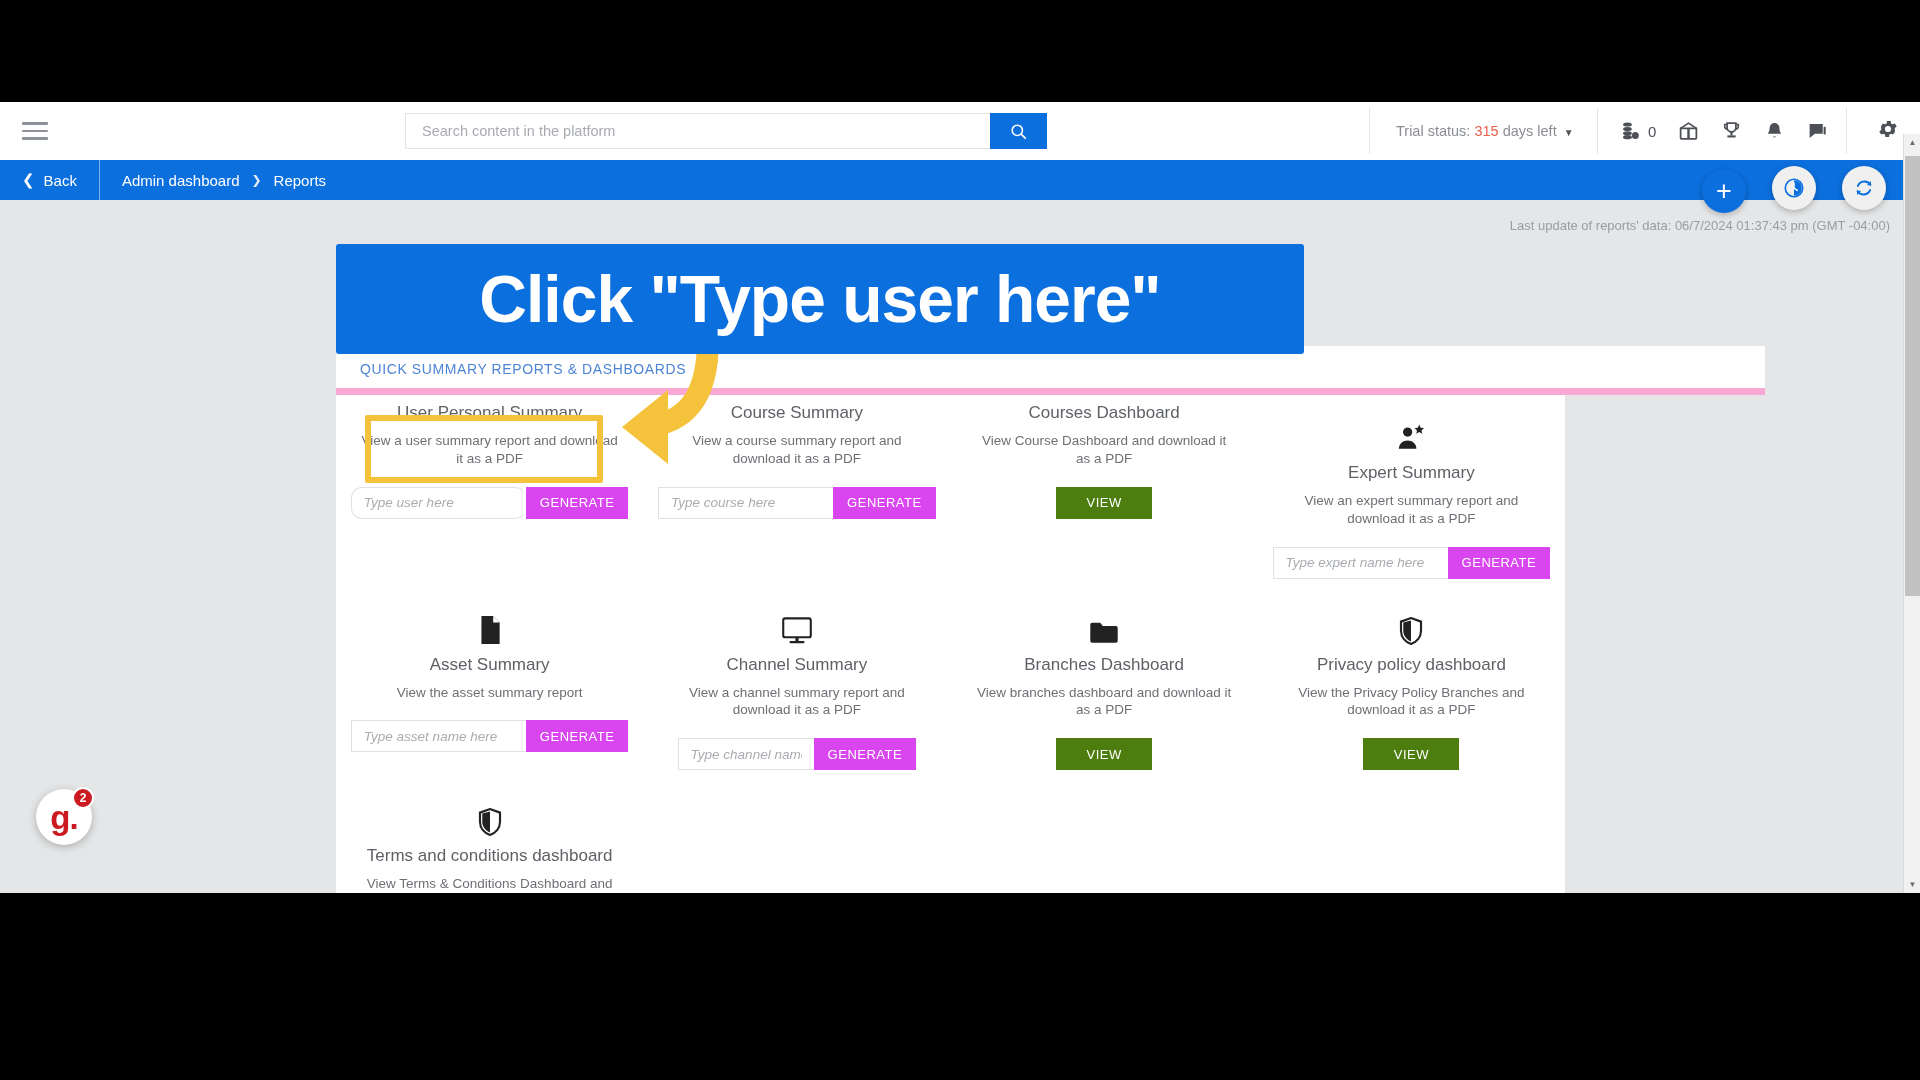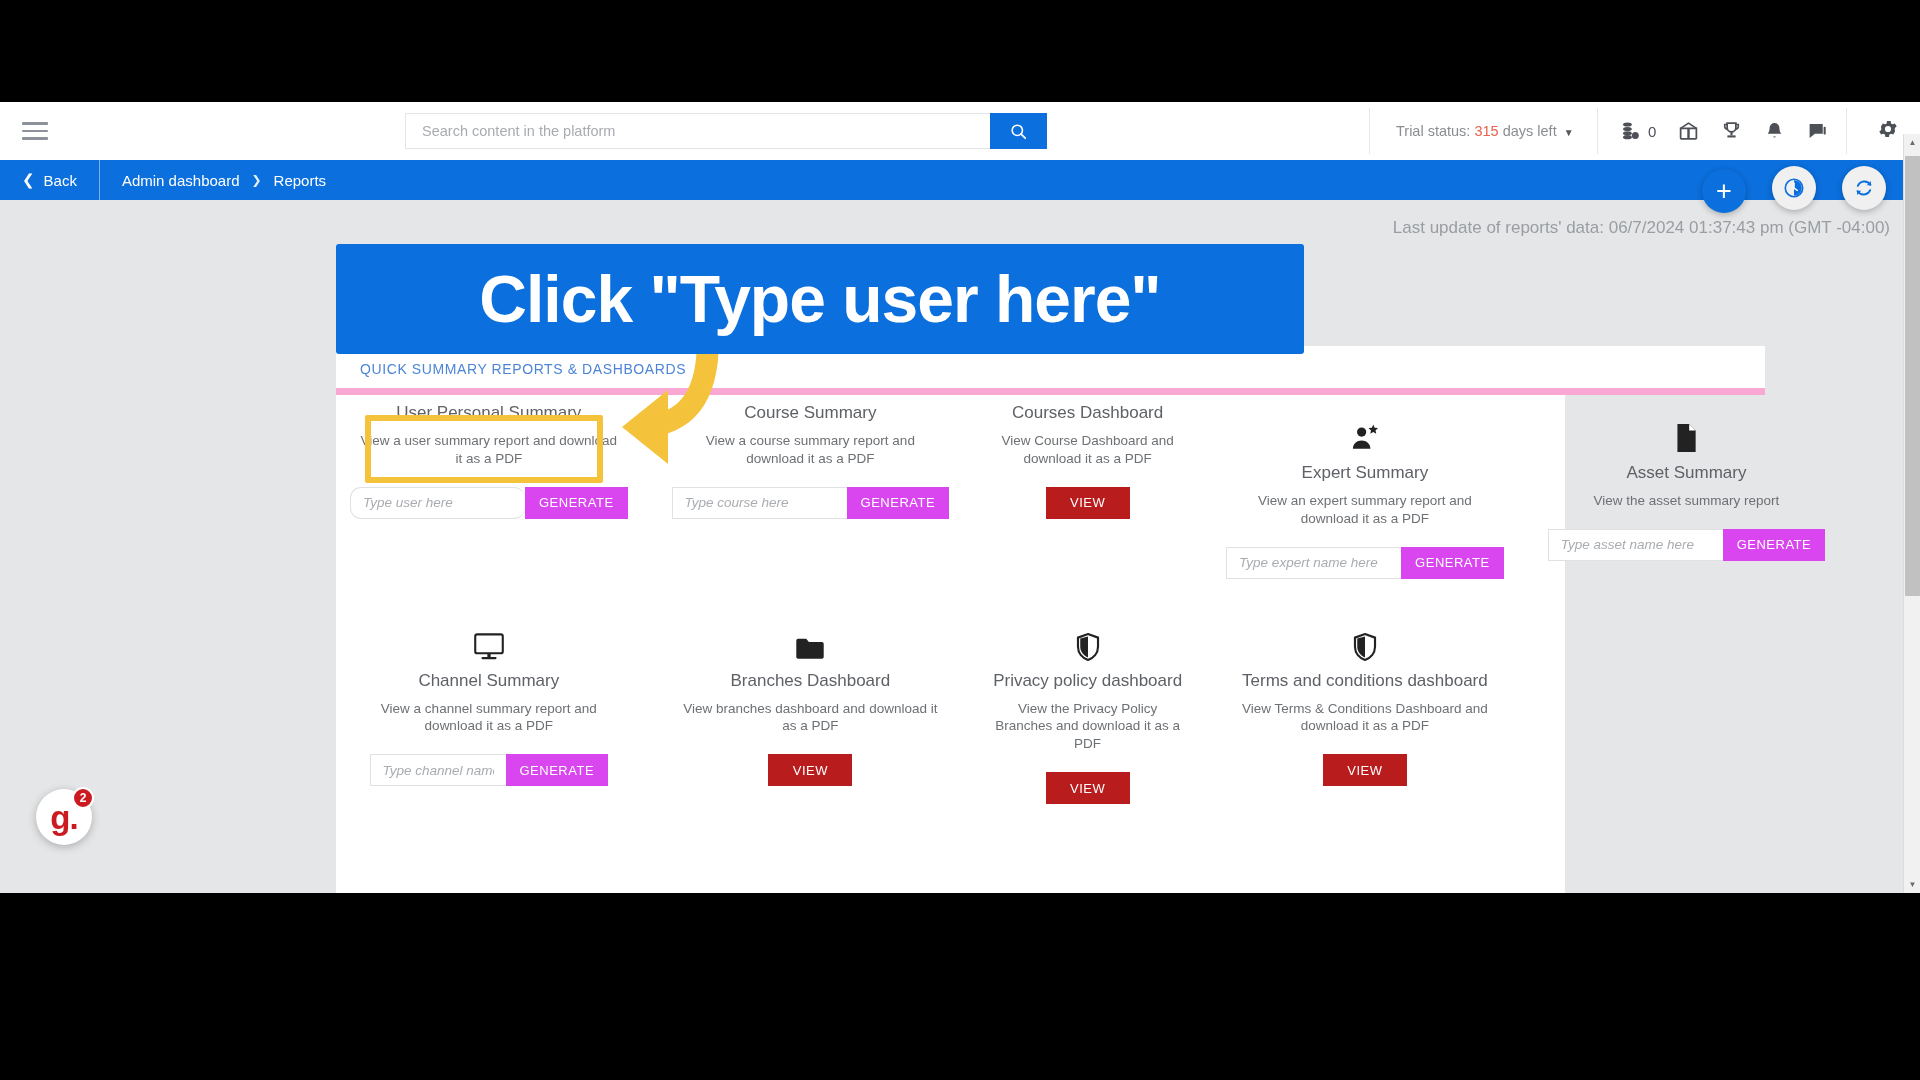--- a/index.html
+++ b/index.html
@@ -91,21 +91,21 @@
   .crumbs .item { cursor: pointer; }
   .crumbs .arrow { font-size: 12px; opacity: .9; }
 
   
   .updatestrip {
     position: absolute; left: 0; top: 98px; width: 1920px; height: 50px;
     background: #e5e6e7;
   }
   .lastupdate {
     position: absolute; right: 30px; top: 18px;
-    font-size: 17px; color: #9a9da1; white-space: nowrap;
+    font-size: 13px; color: #9a9da1; white-space: nowrap;
   }
 
   
   .fab {
     position: absolute; width: 44px; height: 44px; border-radius: 50%;
     display: flex; align-items: center; justify-content: center; cursor: pointer;
     box-shadow: 0 2px 6px rgba(0,0,0,.25);
   }
   .fab-add { left: 1702px; top: 67px; background: #0b6fdd; color: #fff; font-size: 27px; line-height: 1; font-weight: 300; }
   .fab-clock { left: 1772px; top: 64px; background: #f0f0f0; }
@@ -123,21 +123,21 @@
     background: #fff; border-bottom: 7px solid #f9a8d4;
   }
   .tab {
     position: absolute; left: 24px; top: 15px;
     font-size: 14px; letter-spacing: .6px; color: #4d85d6; cursor: pointer;
     white-space: nowrap;
   }
 
   .grid {
     position: absolute; left: 0; top: 49px; width: 1229px;
-    display: grid; grid-template-columns: repeat(5, 1fr); gap: 16px;
+    display: grid; grid-template-columns: repeat(4, 1fr);
   }
   .card {
     display: flex; flex-direction: column; align-items: center;
     padding: 18px 14px 8px 14px; text-align: center;
   }
   .card-icon { height: 40px; display: flex; align-items: flex-end; justify-content: center; margin-bottom: 10px; }
   .card-icon svg { fill: #222; }
   .card-title {
     font-size: 17px; color: #5e6166; margin-bottom: 9px; white-space: nowrap;
   }
@@ -151,21 +151,21 @@
     padding: 0 12px; font-size: 13.5px; color: #444; font-style: italic;
     font-family: "Liberation Sans", sans-serif; outline: none;
   }
   .card-input::placeholder { color: #a9acb0; font-style: italic; }
   .gen-btn {
     height: 32px; padding: 0 14px; background: #d946ef; color: #fff;
     border: none; cursor: pointer; font-size: 13px; letter-spacing: .5px;
     font-family: "Liberation Sans", sans-serif; white-space: nowrap;
   }
   .view-btn {
-    height: 32px; width: 84px; background: #b91c1c; color: #fff; border: none;
+    height: 32px; width: 96px; background: #4d7c0f; color: #fff; border: none;
     cursor: pointer; font-size: 13px; letter-spacing: .5px;
     font-family: "Liberation Sans", sans-serif;
   }
   
   .w-user   { width: 175px; border-radius: 11px; }
   .w-course { width: 175px; }
   .w-expert { width: 175px; }
   .w-asset  { width: 175px; }
   .w-channel{ width: 136px; }
 

